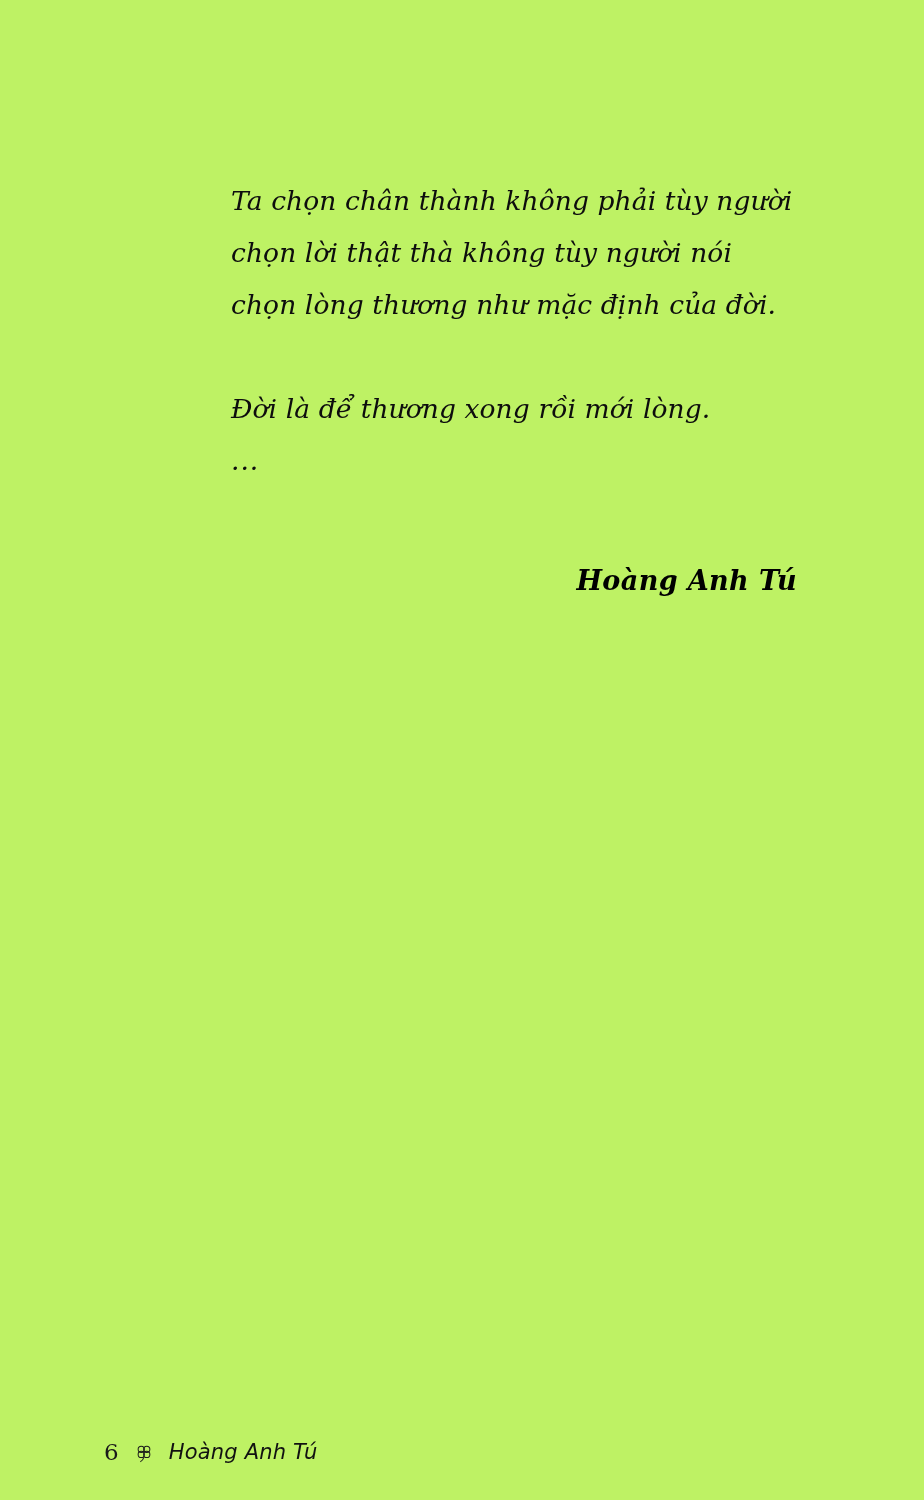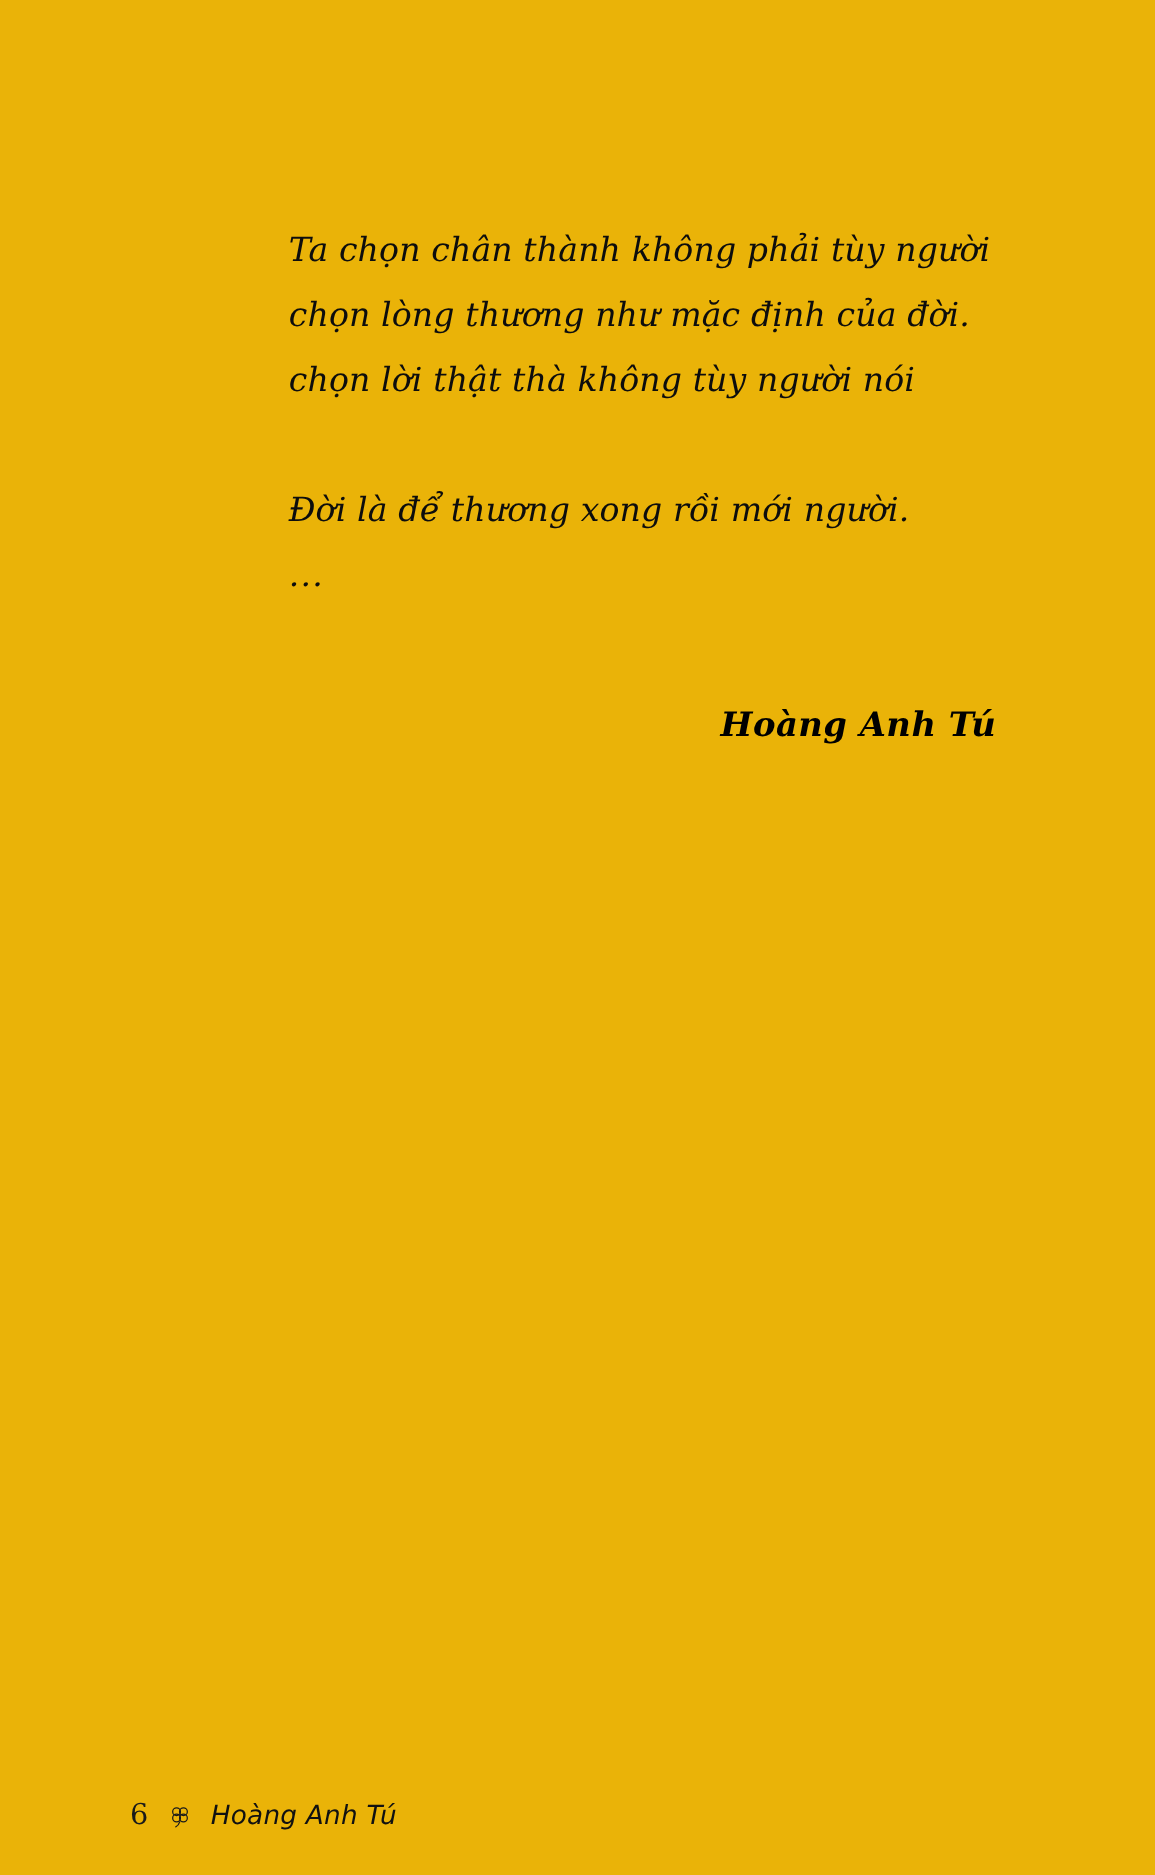--- a/index.html
+++ b/index.html
@@ -12,21 +12,21 @@
     height: 1500px;
     position: relative;
     font-family: "Liberation Serif", serif;
     color: #000000;
     overflow: hidden;
   }
 
   .page {
     position: absolute;
     inset: 0;
-    background: #eab308;
+    background: #bef264;
   }
 
   
   .poem {
     position: absolute;
     left: 231px;
     top: 175px;
     width: 600px;
   }
 
@@ -101,26 +101,26 @@
     line-height: 1;
   }
 </style>
 </head>
 <body>
 
 <div class="page">
 
   <div class="poem">
     <div class="poem-line">Ta chọn chân thành không phải tùy người</div>
+    <div class="poem-line">chọn lời thật thà không tùy người nói</div>
     <div class="poem-line">chọn lòng thương như mặc định của đời.</div>
-    <div class="poem-line">chọn lời thật thà không tùy người nói</div>
 
     <div class="stanza-gap"></div>
 
-    <div class="poem-line">Đời là để thương xong rồi mới người.</div>
+    <div class="poem-line">Đời là để thương xong rồi mới lòng.</div>
     <div class="ellipsis-line">...</div>
   </div>
 
   <div class="author">Hoàng Anh Tú</div>
 
   <div class="footer">
     <span class="page-number">6</span>
     <span class="footer-ornament">
       <svg viewBox="0 0 24 24" width="22" height="22" aria-hidden="true">
         <g fill="none" stroke="#1a1a1a" stroke-width="1.1">

